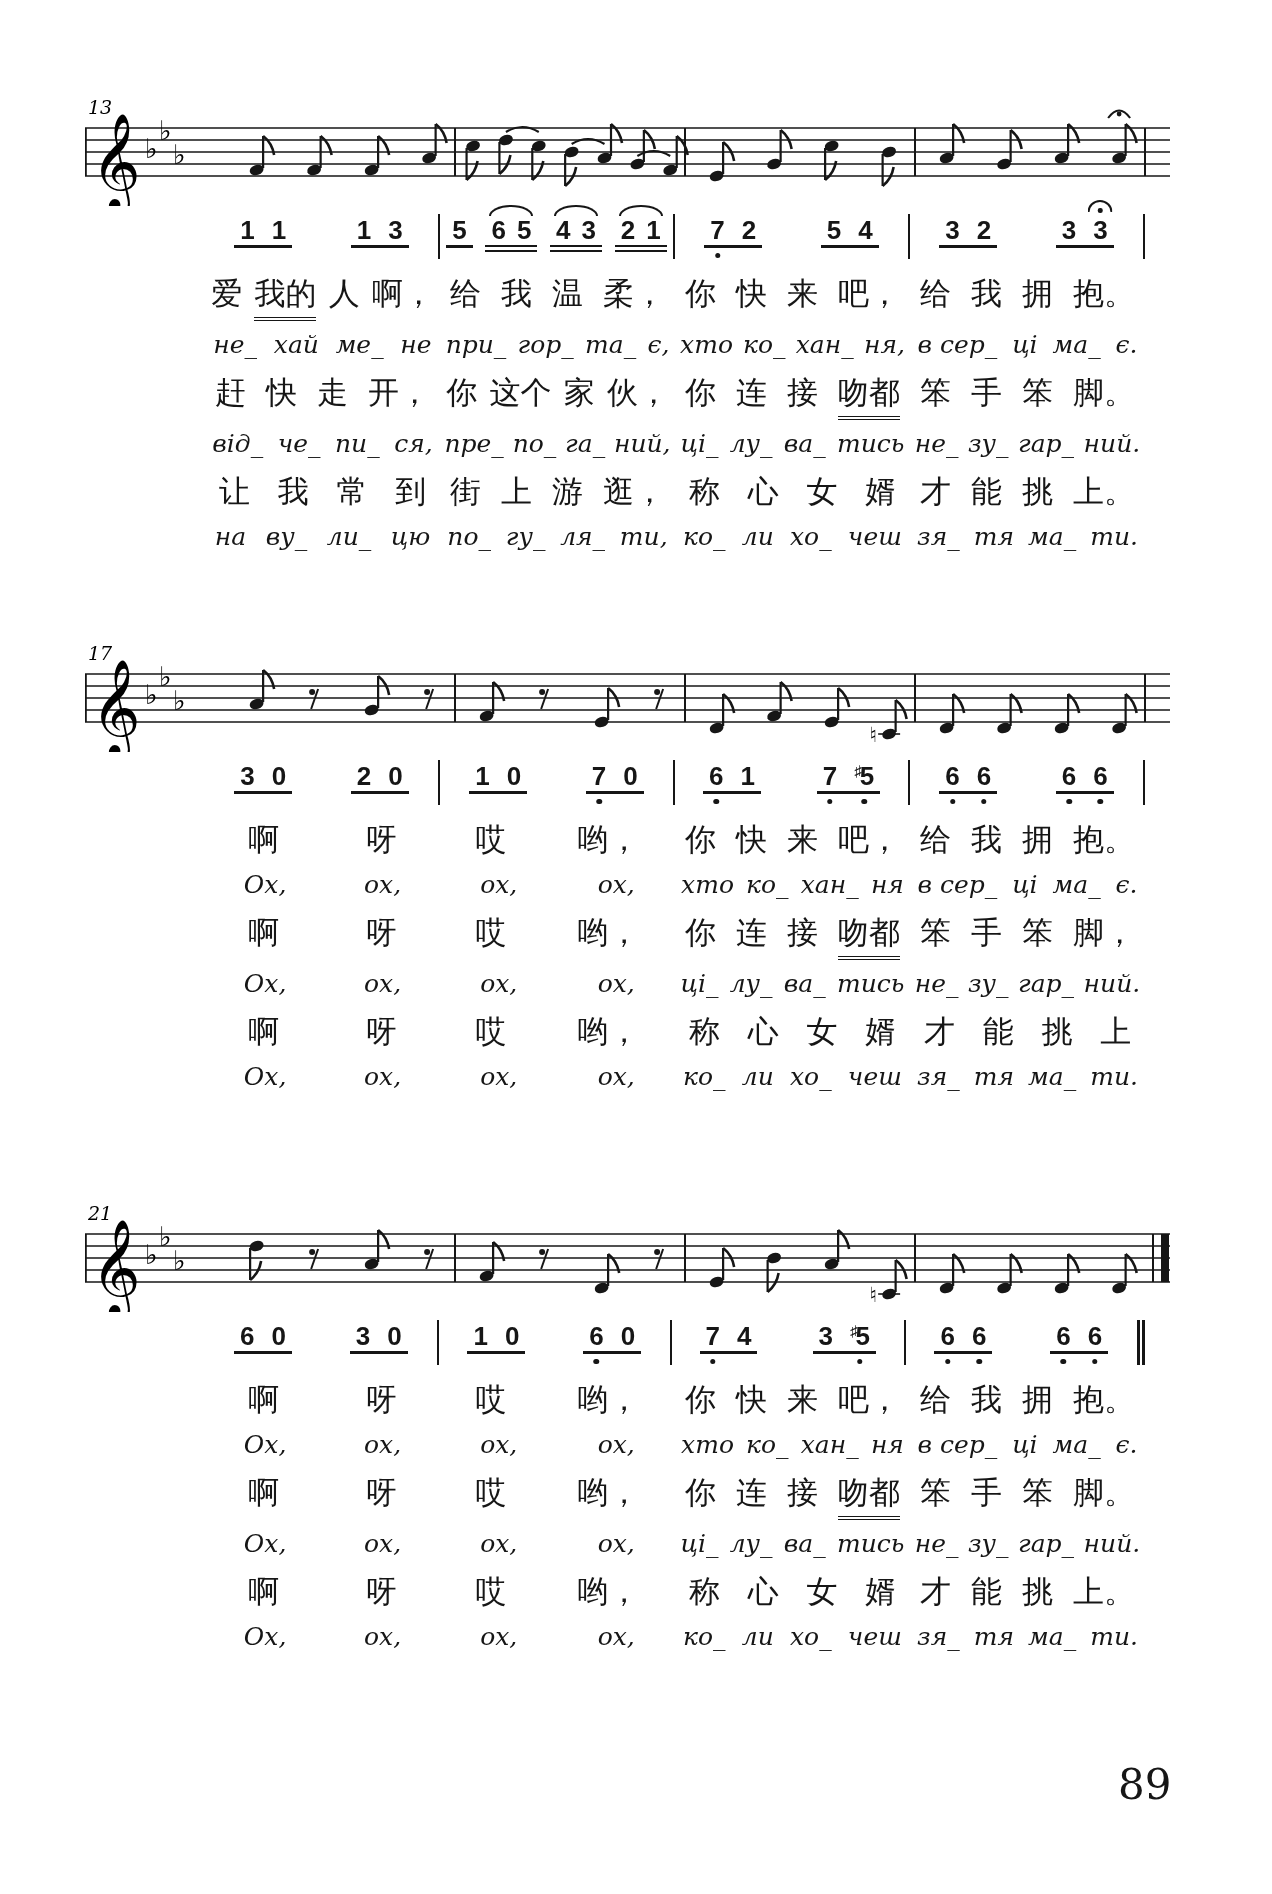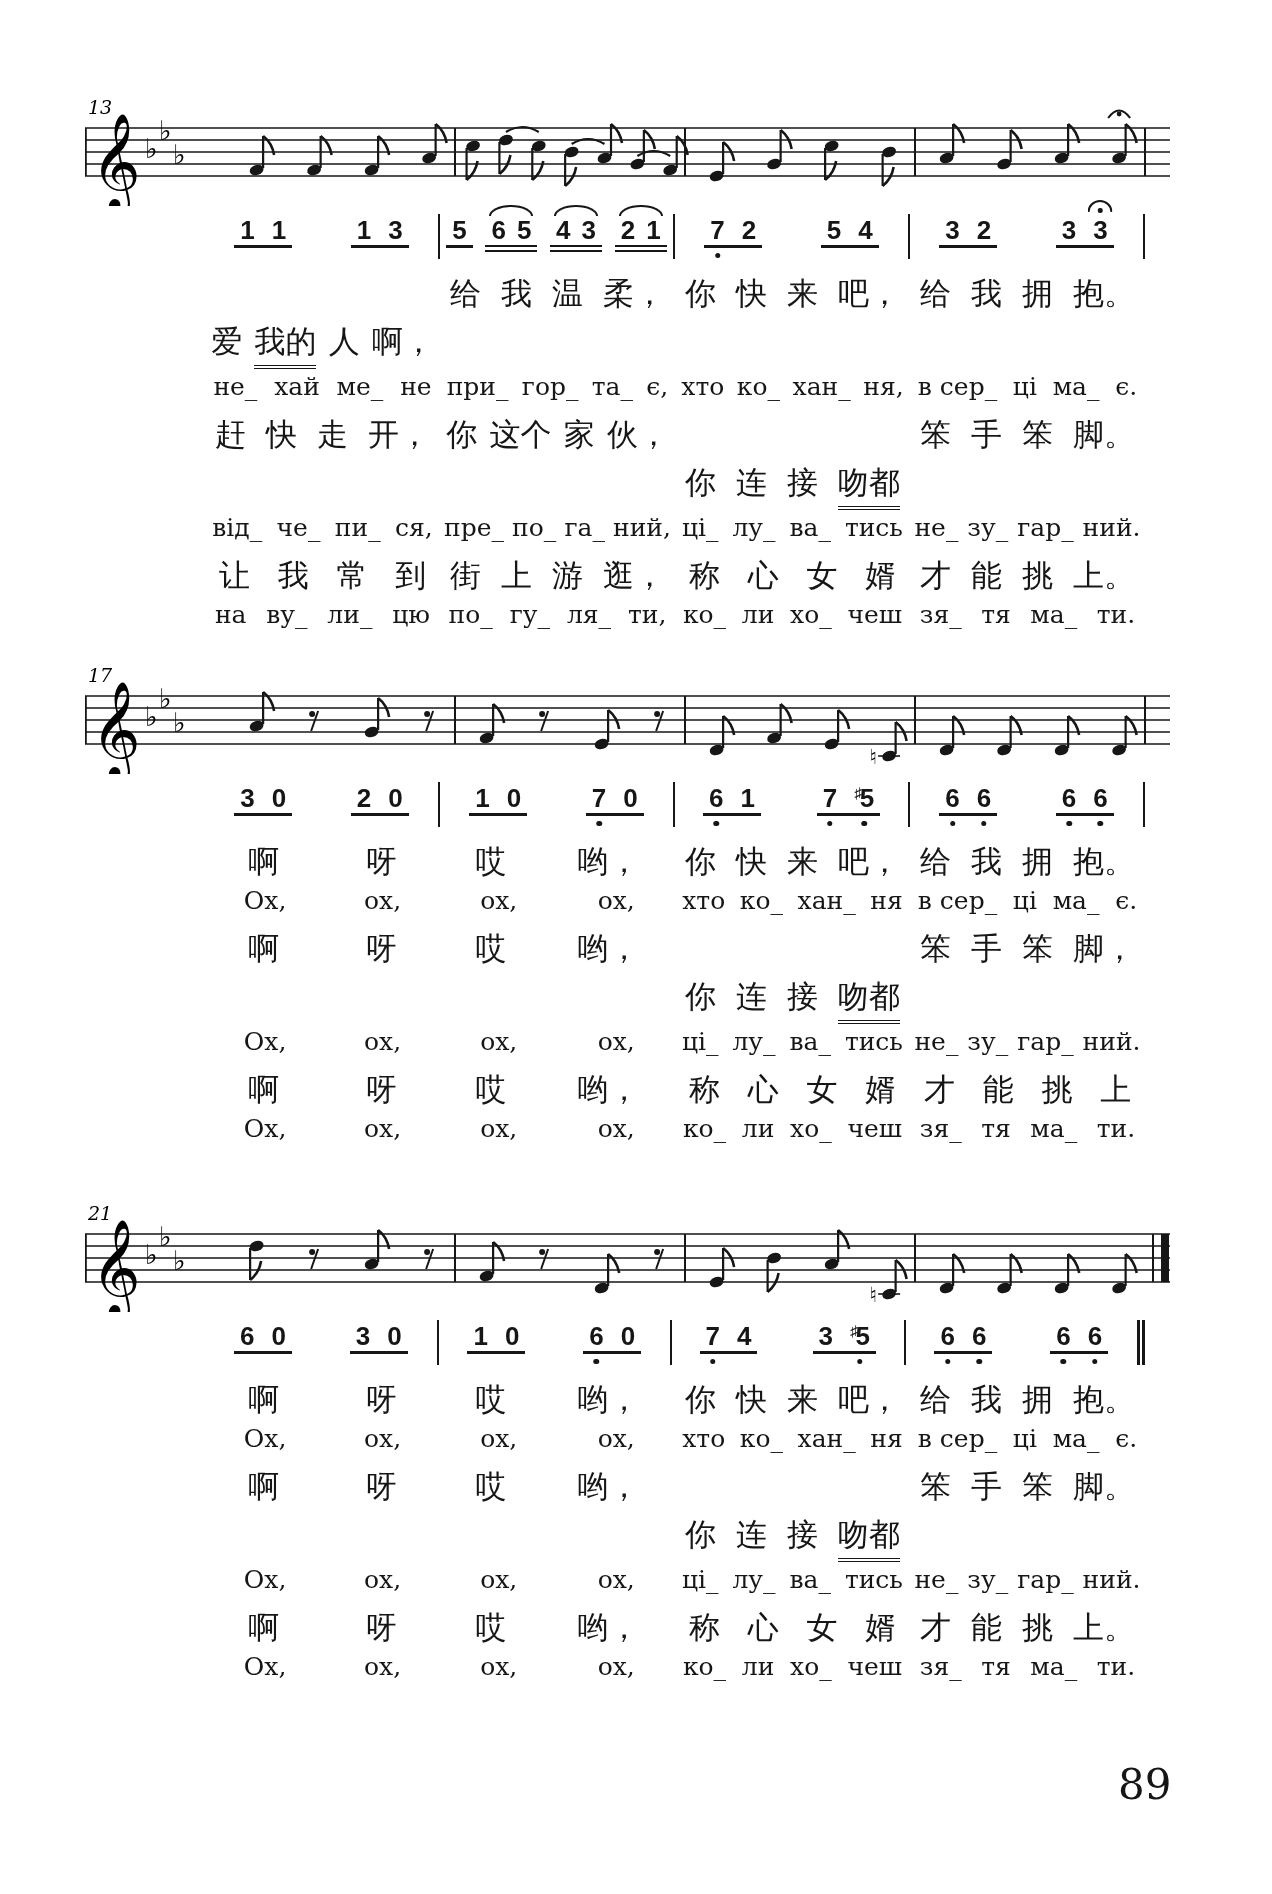--- a/index.html
+++ b/index.html
@@ -1,19 +1,19 @@
 <!DOCTYPE html>
 <html><head>
 <meta charset="utf-8">
 <style>
   html,body{margin:0;padding:0;background:#ffffff;}
   .page{position:relative;width:1272px;height:1894px;background:#fff;color:#161616;
         font-family:"DejaVu Serif","Liberation Serif",serif;overflow:hidden;padding-left:20px;}
   .system{position:absolute;left:85px;width:1090px;}
-  #sys0{top:98px;} #sys1{top:666px;} #sys2{top:1204px;}
+  #sys0{top:98px;} #sys1{top:644px;} #sys2{top:1204px;}
   .staff{display:block;}
   .staff .mnum{font:italic 19px "DejaVu Serif",serif;}
   .staff .clef{font:84px "DejaVu Sans",sans-serif;}
   .staff .flat{font:27px "DejaVu Sans",sans-serif;}
   .staff .nat{font:21px "DejaVu Sans",sans-serif;}
   .staff .flg,.staff .arc{fill:none;stroke:#161616;}
   .staff .flg{stroke-width:2.6;} .staff .arc{stroke-width:2.1;}
   .jianpu{display:flex;margin:8px 0 2px 120px;width:940px;height:46px;
           font-family:"Liberation Sans","DejaVu Sans",sans-serif;font-weight:bold;font-size:26px;line-height:1;}
   .jp-measure{flex:1;display:flex;justify-content:space-around;align-items:flex-start;
@@ -28,23 +28,23 @@
   .jp-note.low::after{content:"";position:absolute;left:50%;transform:translateX(-50%);bottom:-15px;
       width:5.5px;height:5.5px;border-radius:50%;background:#161616;}
   .jp-note.fermata::before{content:"";position:absolute;left:50%;top:-17px;transform:translateX(-50%);
       width:21px;height:10px;border:2.4px solid #161616;border-bottom:none;border-radius:50%/100% 100% 0 0;}
   .jp-note.fermata::after{content:"";position:absolute;left:50%;transform:translateX(-50%);top:-9px;
       width:4.5px;height:4.5px;border-radius:50%;background:#161616;}
   .jp-acc{font-size:15px;position:relative;top:-9px;margin-right:-2px;}
   .lyrics{margin-left:120px;width:940px;}
   .zh-line{display:flex;font-size:31px;margin-top:13px;
            font-family:"DejaVu Serif","Liberation Serif",serif;}
-  .uk-line{display:flex;font-size:25px;margin-top:3px;}
+  .uk-line{display:flex;font-size:25px;margin-top:9px;font-style:italic;}
   .lyr-m{flex:1;display:flex;justify-content:space-around;align-items:baseline;white-space:nowrap;}
-  .zh-u{border-bottom:4px double #161616;padding-bottom:2px;margin-top:48px;}
+  .zh-u{border-bottom:4px double #161616;padding-bottom:2px;}
   .page-number{position:absolute;top:1760px;left:1118px;font-size:42px;
                font-family:"DejaVu Serif","Liberation Serif",serif;}
 </style>
 </head>
 <body>
 
 <div class="page">
   <div class="system" id="sys0">
       <svg class="staff" width="1090" height="108" viewBox="0 0 1090 108">
         <text x="3" y="16" class="mnum">13</text>

